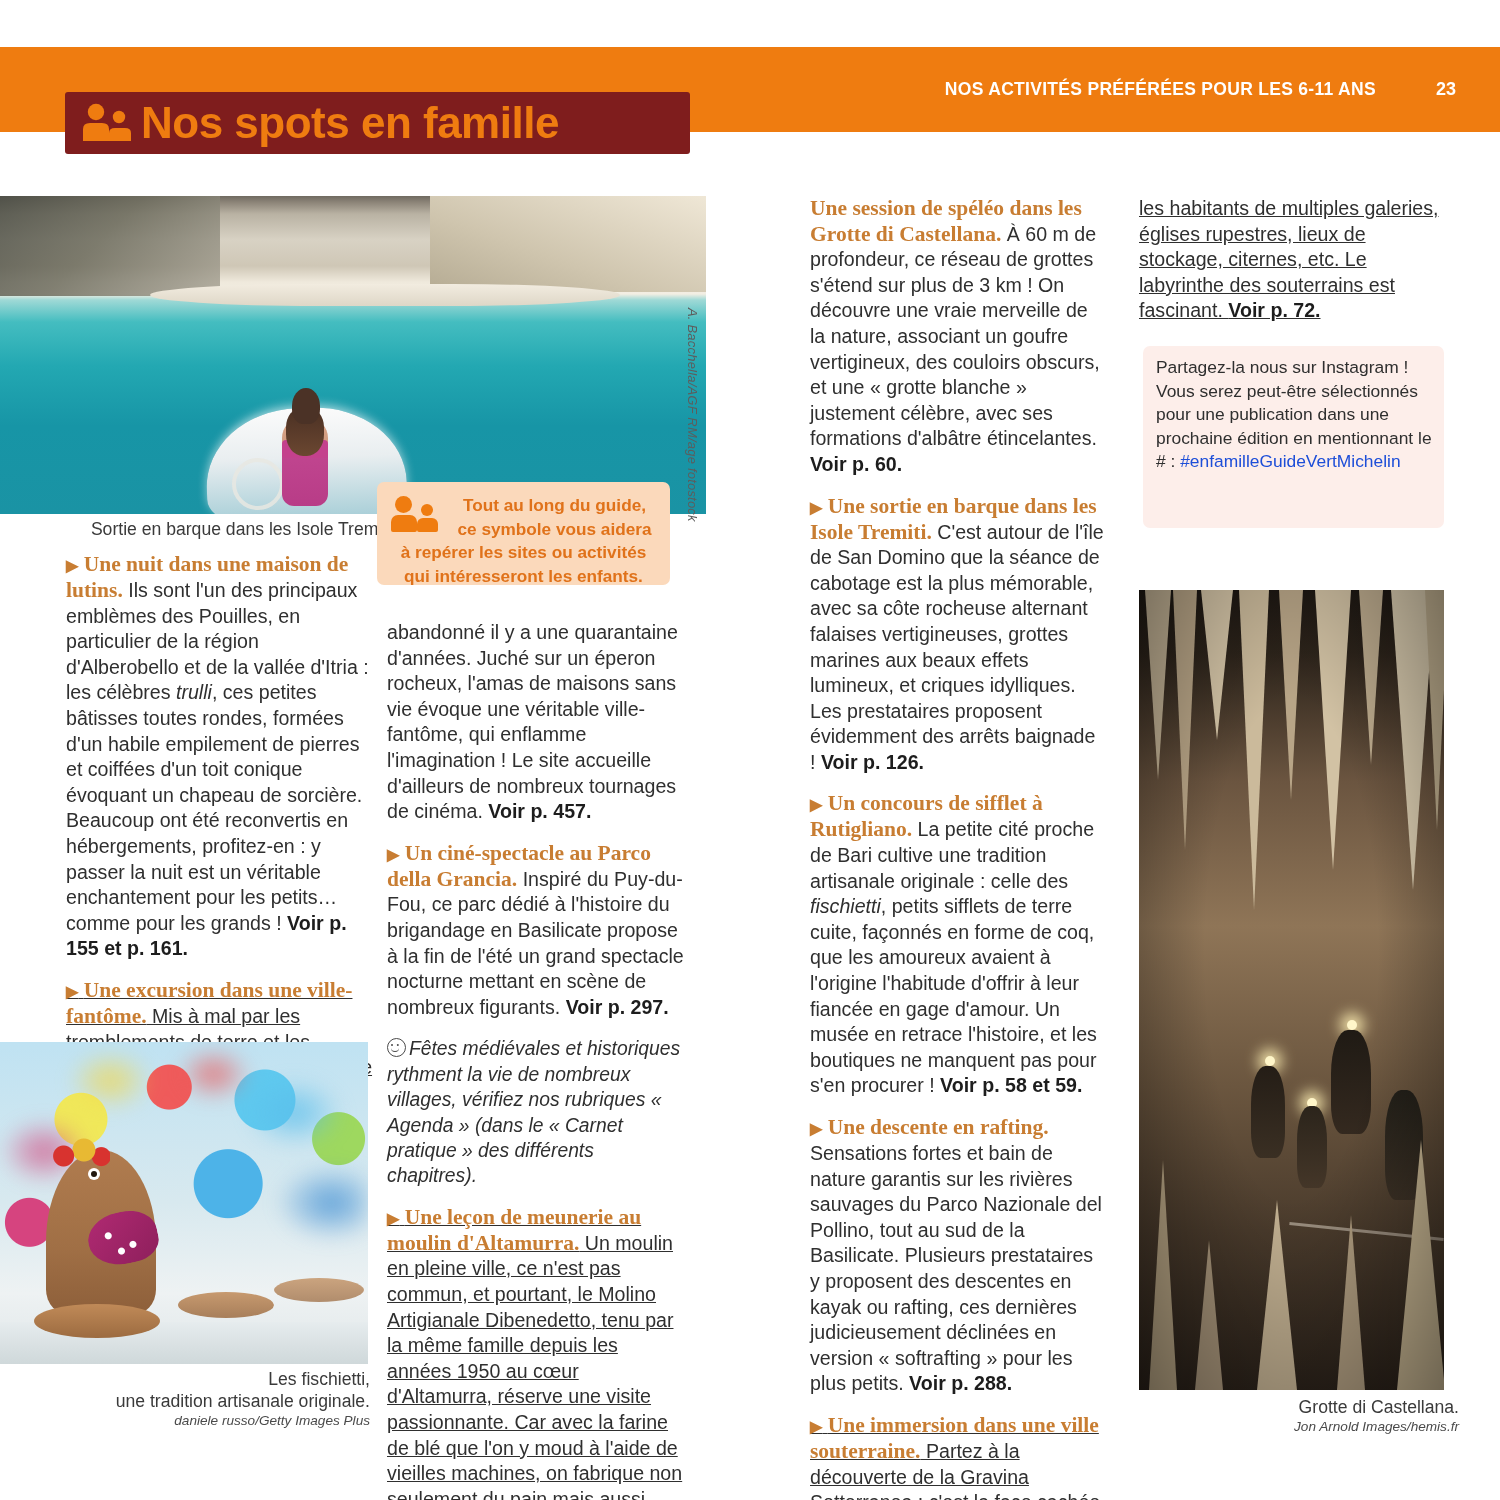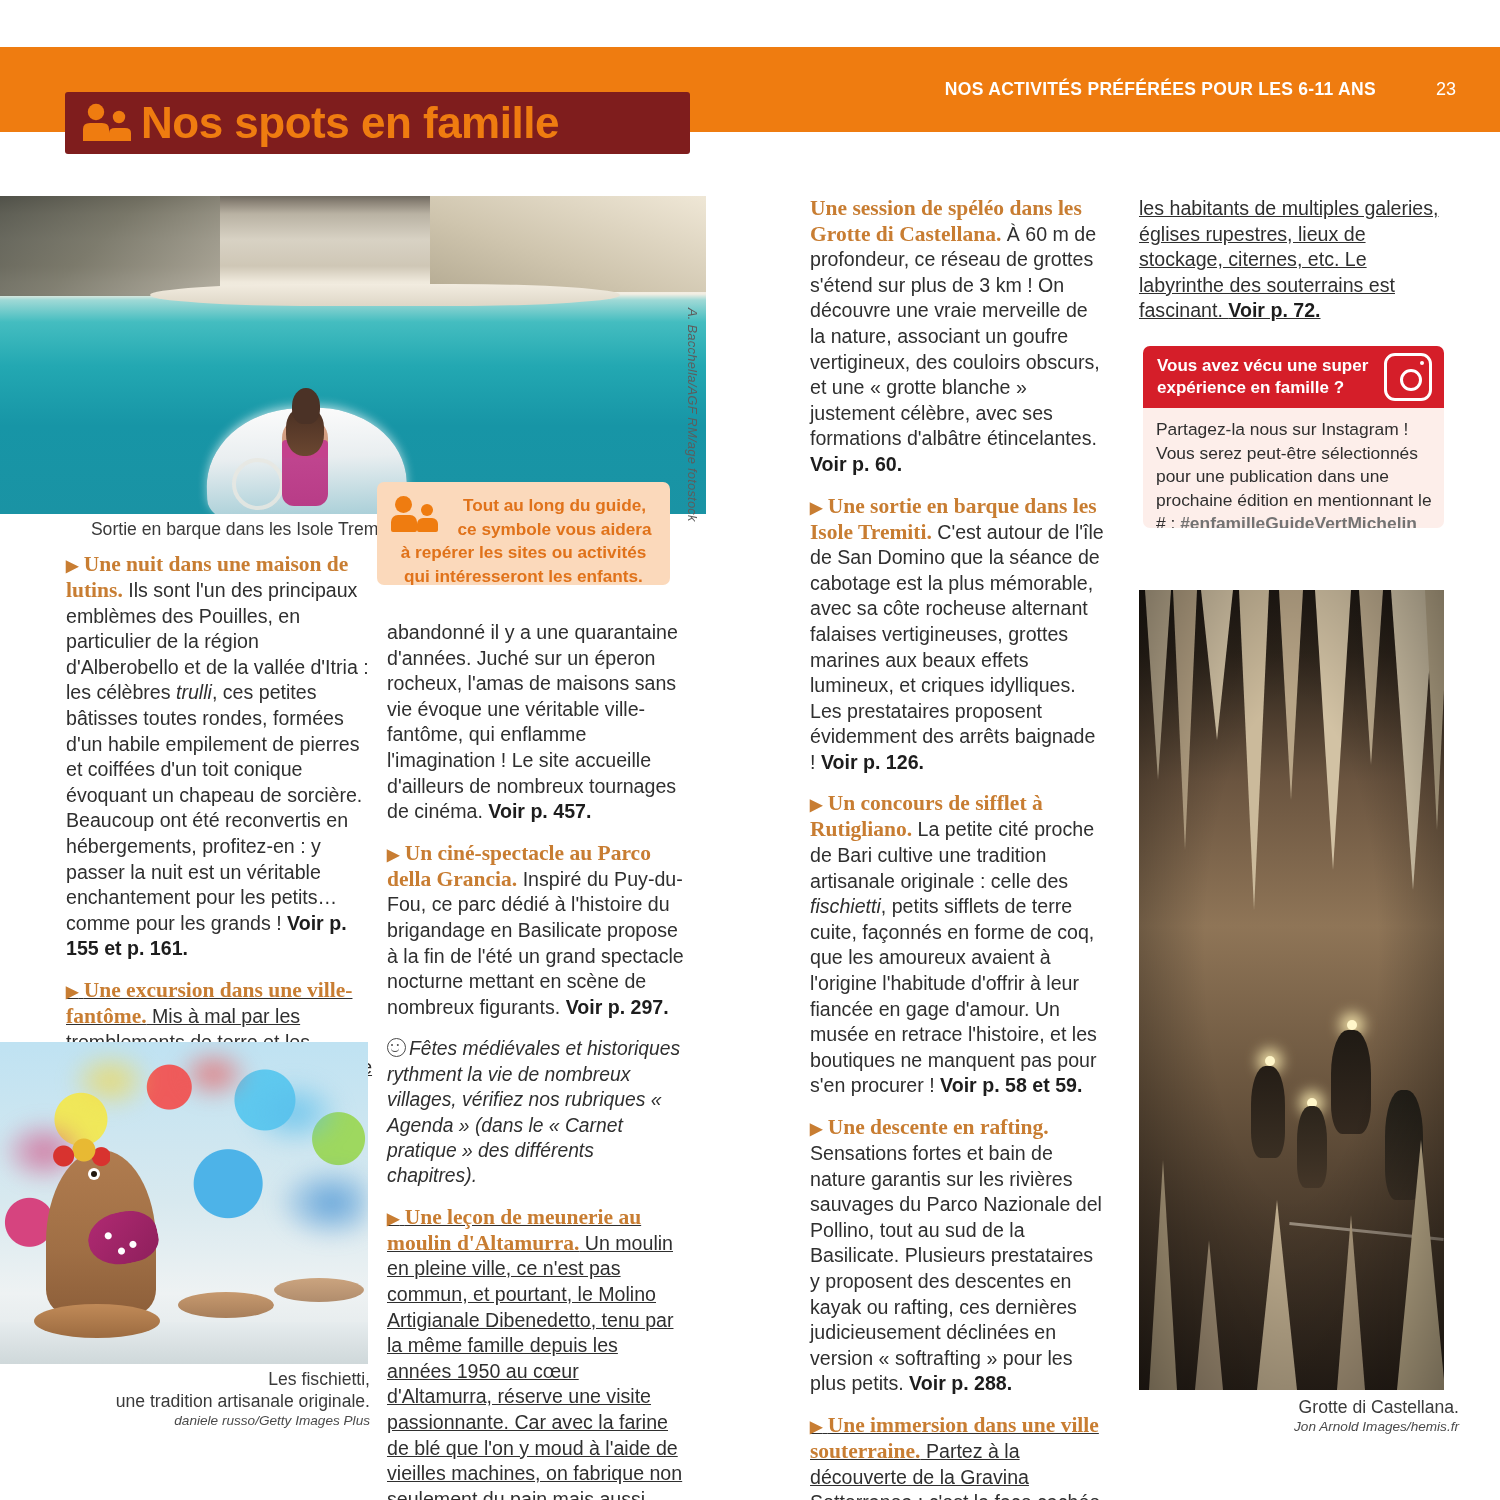--- a/index.html
+++ b/index.html
@@ -28,21 +28,21 @@
   .header-right{
     position:absolute;right:0;top:47px;width:660px;height:85px;
     display:flex;align-items:center;justify-content:flex-end;
     padding-right:44px;box-sizing:border-box;
   }
   .header-kicker{
     font-size:17.5px;font-weight:bold;color:#ffffff;letter-spacing:0.3px;
     white-space:nowrap;
   }
   .page-number{
-    font-size:18px;font-weight:normal;color:#ffffff;margin-left:60px;
+    font-size:18px;font-weight:bold;color:#ffffff;margin-left:60px;
   }
 
   
   .col{position:absolute;box-sizing:border-box;}
   .col1{left:66px;top:190px;width:310px;}
   .col2{left:387px;top:620px;width:298px;}
   .col3{left:810px;top:196px;width:295px;}
   .col4{left:1139px;top:196px;width:305px;}
 
   p.body{
@@ -271,21 +271,21 @@
     content:"";position:absolute;left:50%;top:50%;width:16px;height:16px;
     margin:-8px 0 0 -8px;border:3.4px solid #ffffff;border-radius:50%;
   }
   .ig-glyph::after{
     content:"";position:absolute;right:5px;top:5px;width:4.4px;height:4.4px;
     background:#ffffff;border-radius:50%;
   }
   .ig-body{
     padding:10px 12px 8px 13px;font-size:17.4px;line-height:23.6px;color:#2f2f2f;
   }
-  .ig-tag{font-weight:bold;color:#737373;}
+  .ig-tag{font-weight:normal;color:#1d4ed8;}
 </style>
 </head>
 <body>
 
 <div class="header-band"></div>
 
 <div class="title-plate">
   <span class="family-icon">
     <svg width="52" height="40" viewBox="0 0 52 40" aria-hidden="true">
       <circle cx="15" cy="9" r="8.2" fill="#ef7c10"></circle>
@@ -390,27 +390,20 @@
   </p>
 </div>
 
 <div class="col col4">
   <p class="body">
     <span>les habitants de multiples galeries, églises rupestres, lieux de stockage, citernes, etc. Le labyrinthe des souterrains est fascinant. </span><span class="bold">Voir p. 72.</span>
   </p>
 </div>
 
 <div class="ig-box">
-  <div class="ig-head">
-    <div class="ig-head-text">
-      <div>Vous avez vécu une super</div>
-      <div>expérience en famille ?</div>
-    </div>
-    <span class="ig-glyph"></span>
-  </div>
   <div class="ig-body">
     <span>Partagez-la nous sur Instagram ! Vous serez peut-être sélectionnés pour une publication dans une prochaine édition en mentionnant le # : </span><span class="ig-tag">#enfamilleGuideVertMichelin</span>
   </div>
 </div>
 
 <div class="photo photo-cave">
   <div class="stal" style="left:6px;border-top:190px solid #c9b89a;border-left-width:13px;border-right-width:13px;"></div>
   <div class="stal" style="left:34px;border-top:260px solid #bda98a;"></div>
   <div class="stal" style="left:62px;border-top:150px solid #d6c6a8;border-left-width:16px;border-right-width:16px;"></div>
   <div class="stal" style="left:100px;border-top:320px solid #cbba9b;border-left-width:15px;border-right-width:15px;"></div>

